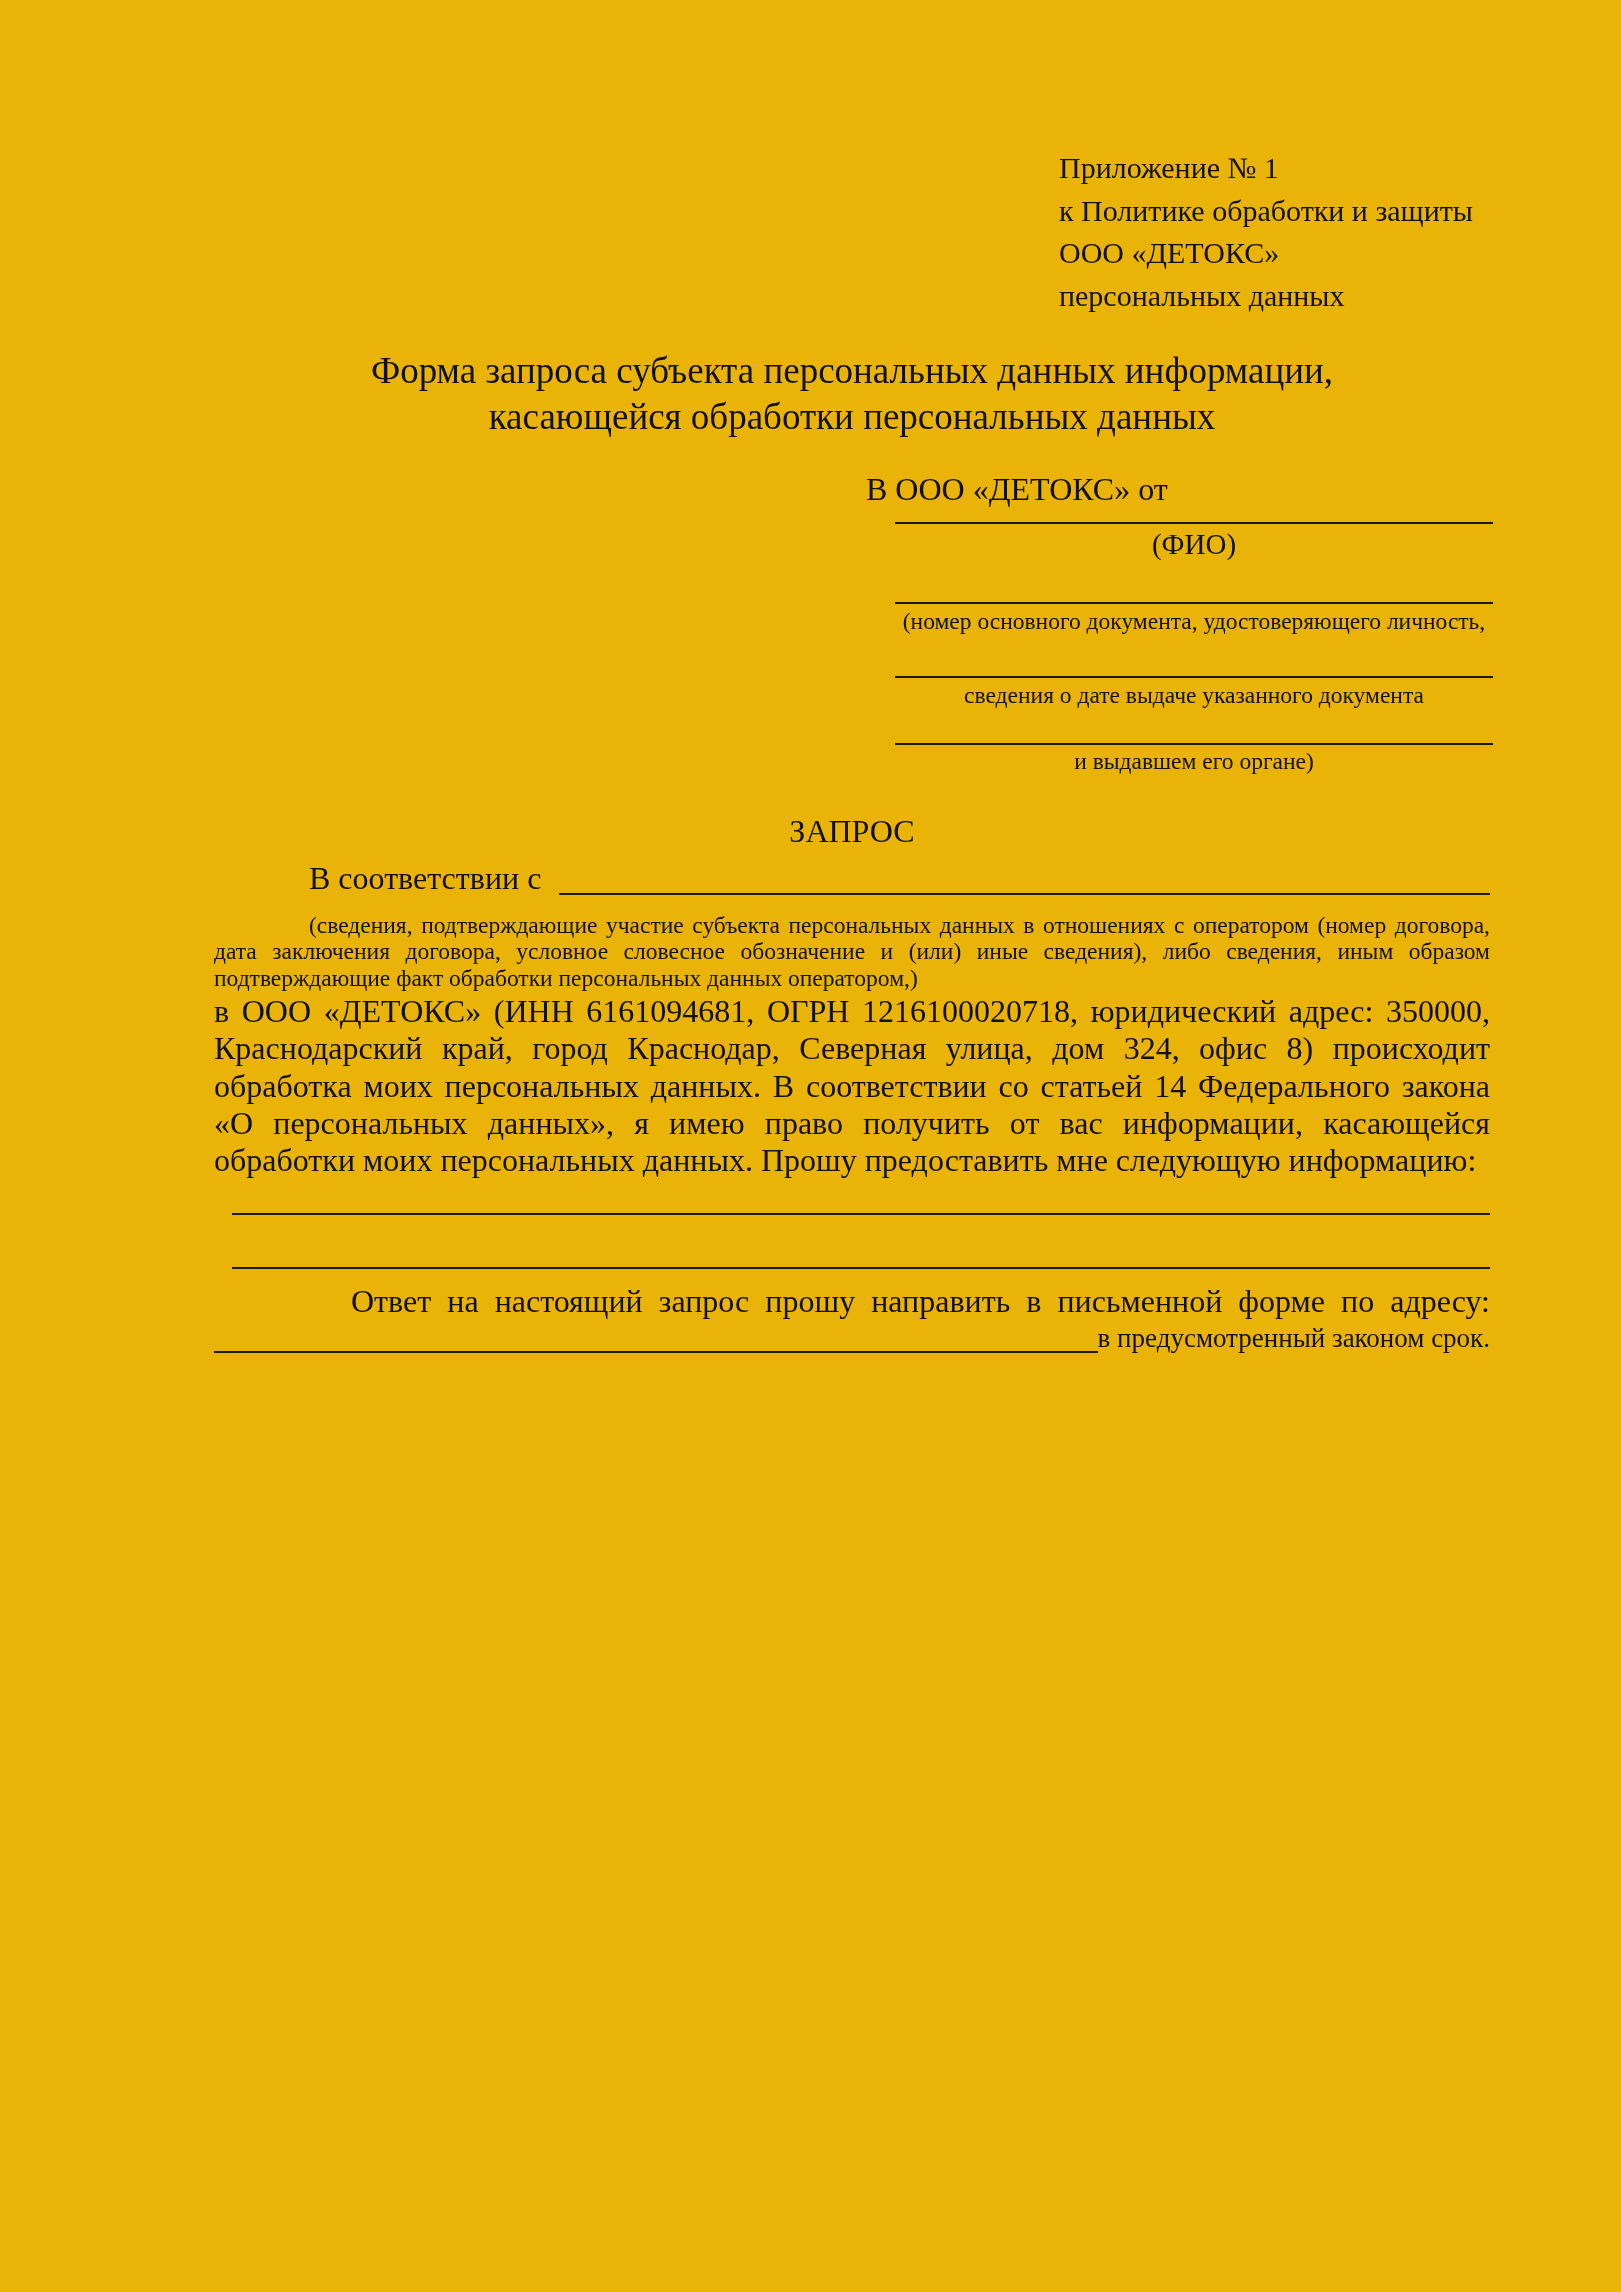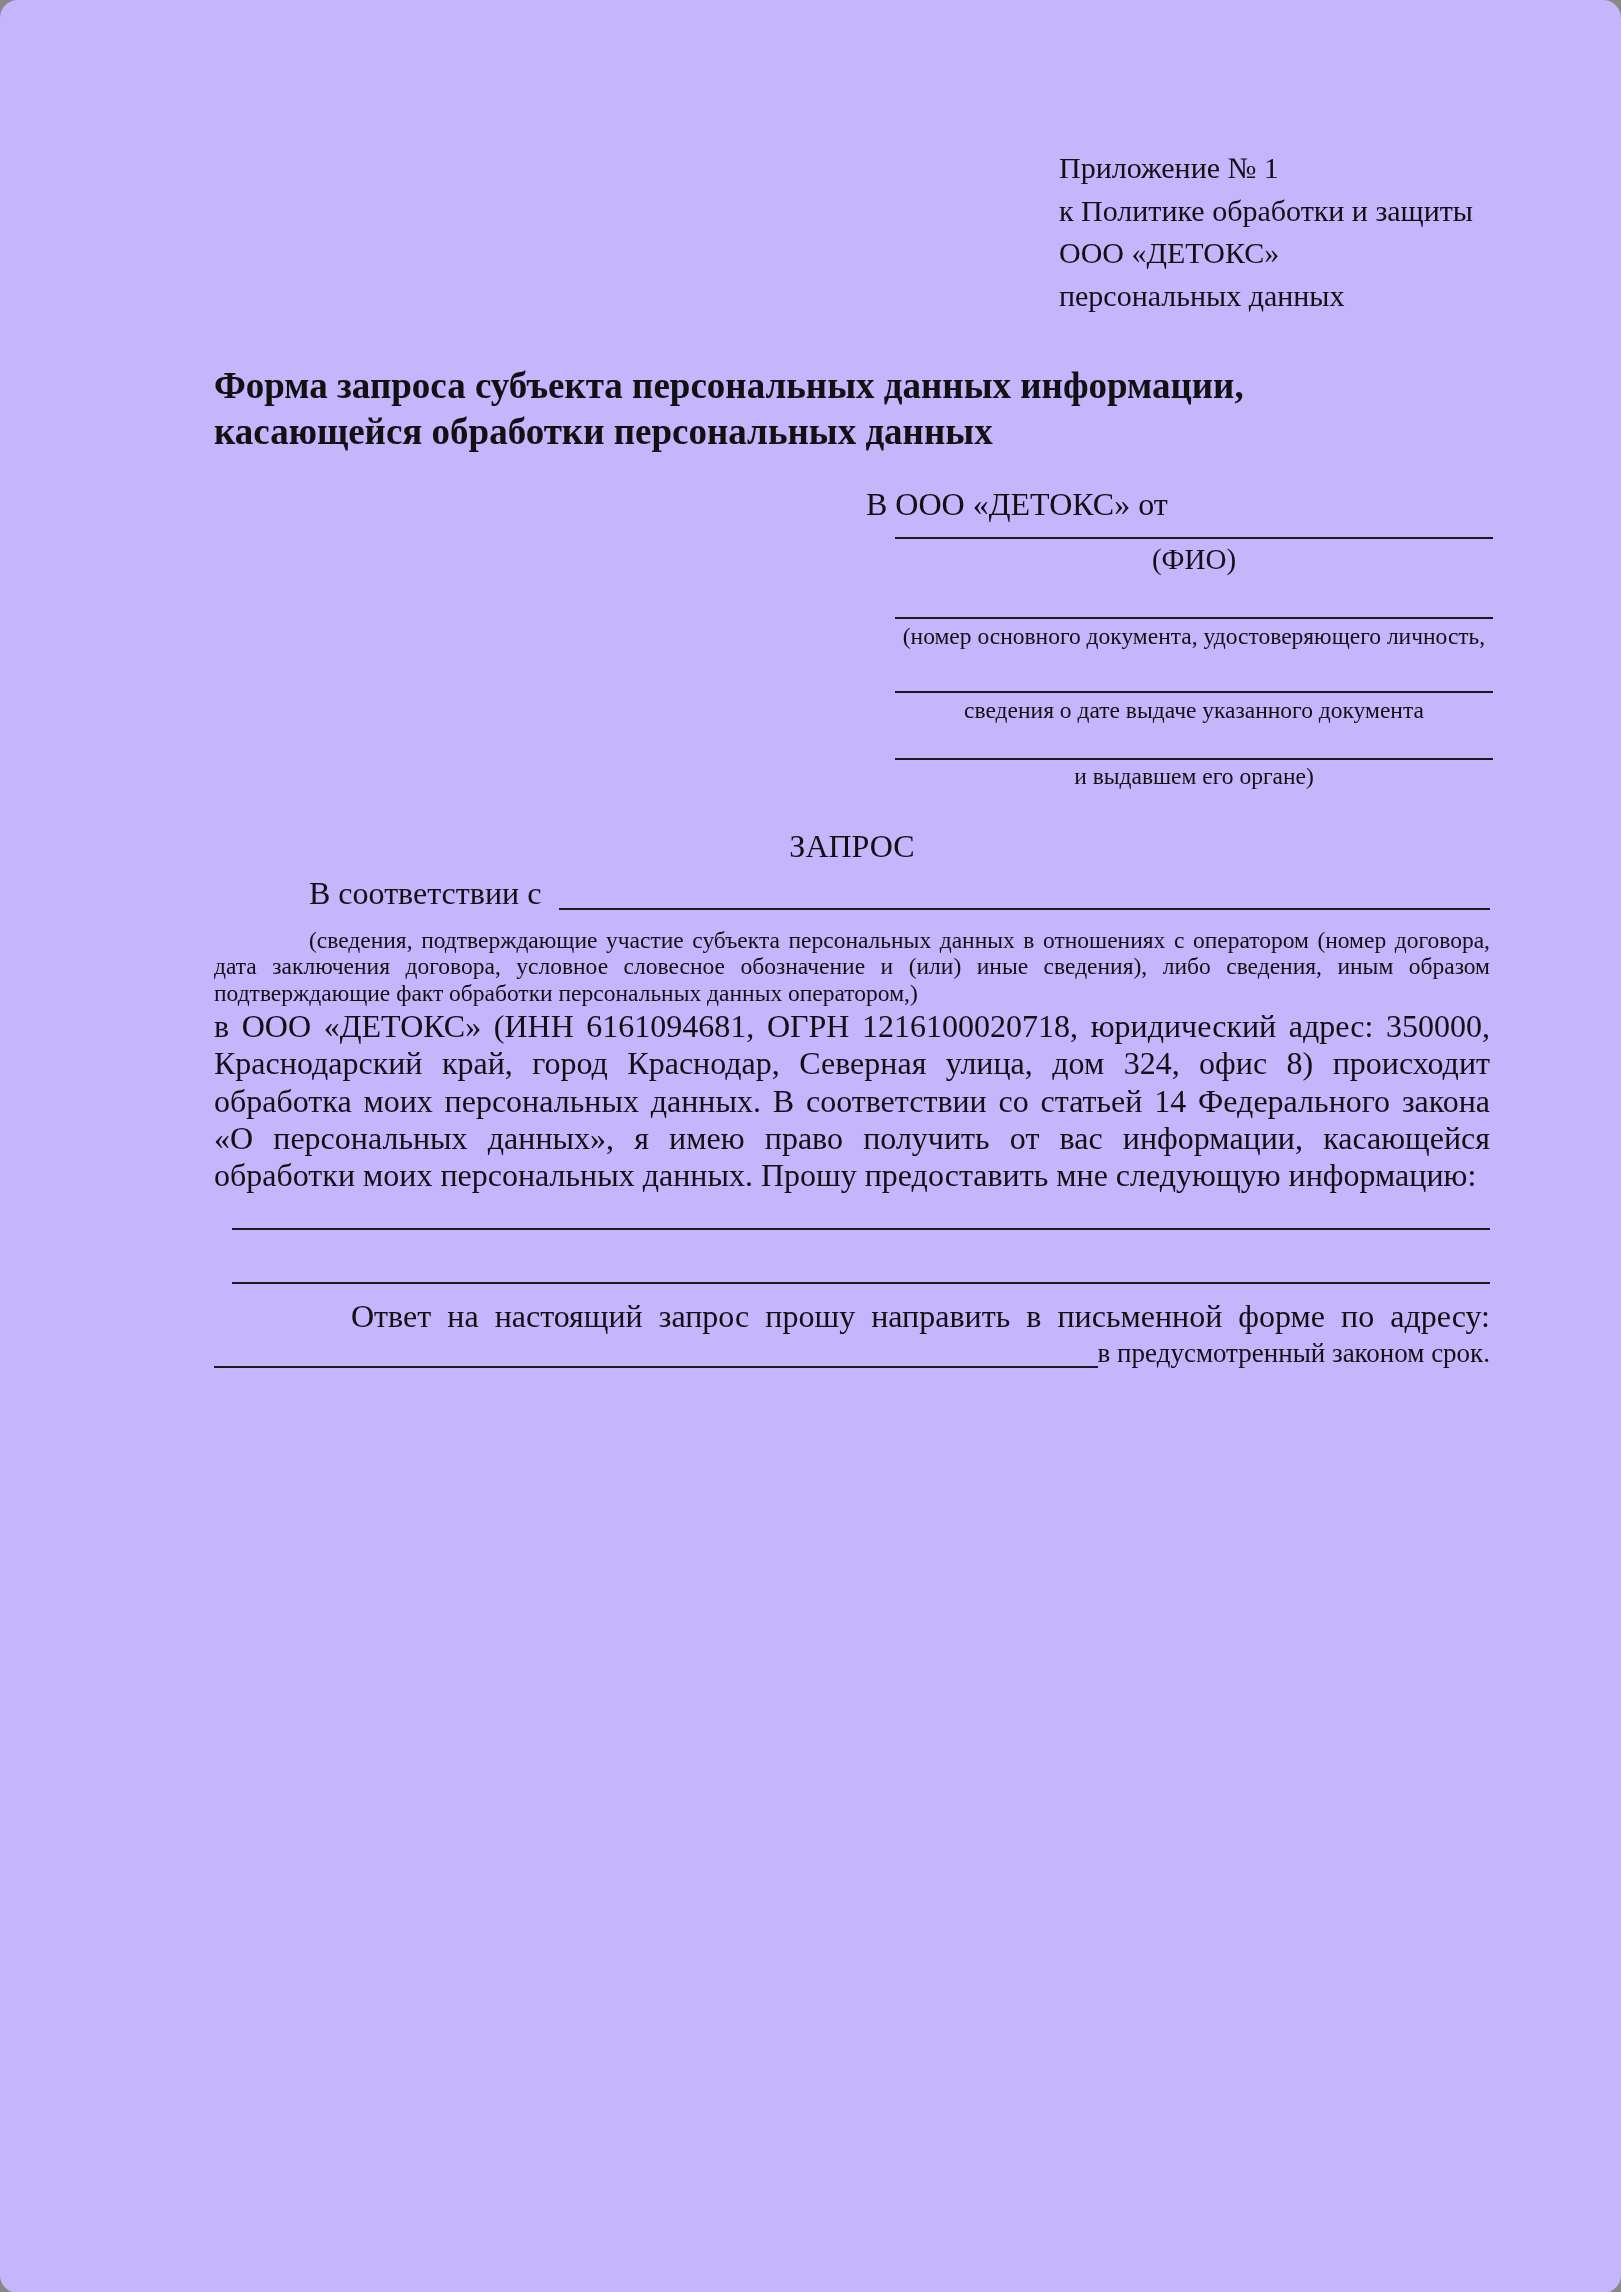--- a/index.html
+++ b/index.html
@@ -5,42 +5,41 @@
   html, body {
     margin: 0;
     padding: 0;
     background: #888;
   }
   .page {
     position: relative;
     width: 1621px;
     height: 2293px;
     margin: 0 auto;
-    background: #c4b5fd;
+    background: #eab308;
     color: #111111;
     font-family: "Liberation Serif", "DejaVu Serif", serif;
     box-sizing: border-box;
     padding: 147px 131px 0 214px; 
     overflow: hidden;
-    border-radius: 18px;
   }
   
   .appendix {
     width: 461px;
     margin-left: 845px; 
     font-size: 30px;
     line-height: 1.42;
     text-align: left;
   }
   
   .doc-title {
-    margin: 46px 0 0 0;
+    margin: 31px 0 0 0;
     font-size: 37px;
-    font-weight: bold;
-    text-align: left;
+    font-weight: normal;
+    text-align: center;
     line-height: 1.22;
     white-space: pre-line;
   }
   
   .addressee {
     margin-top: 31px;
     margin-left: 652px; 
     font-size: 32px;
     line-height: 1.2;
   }

